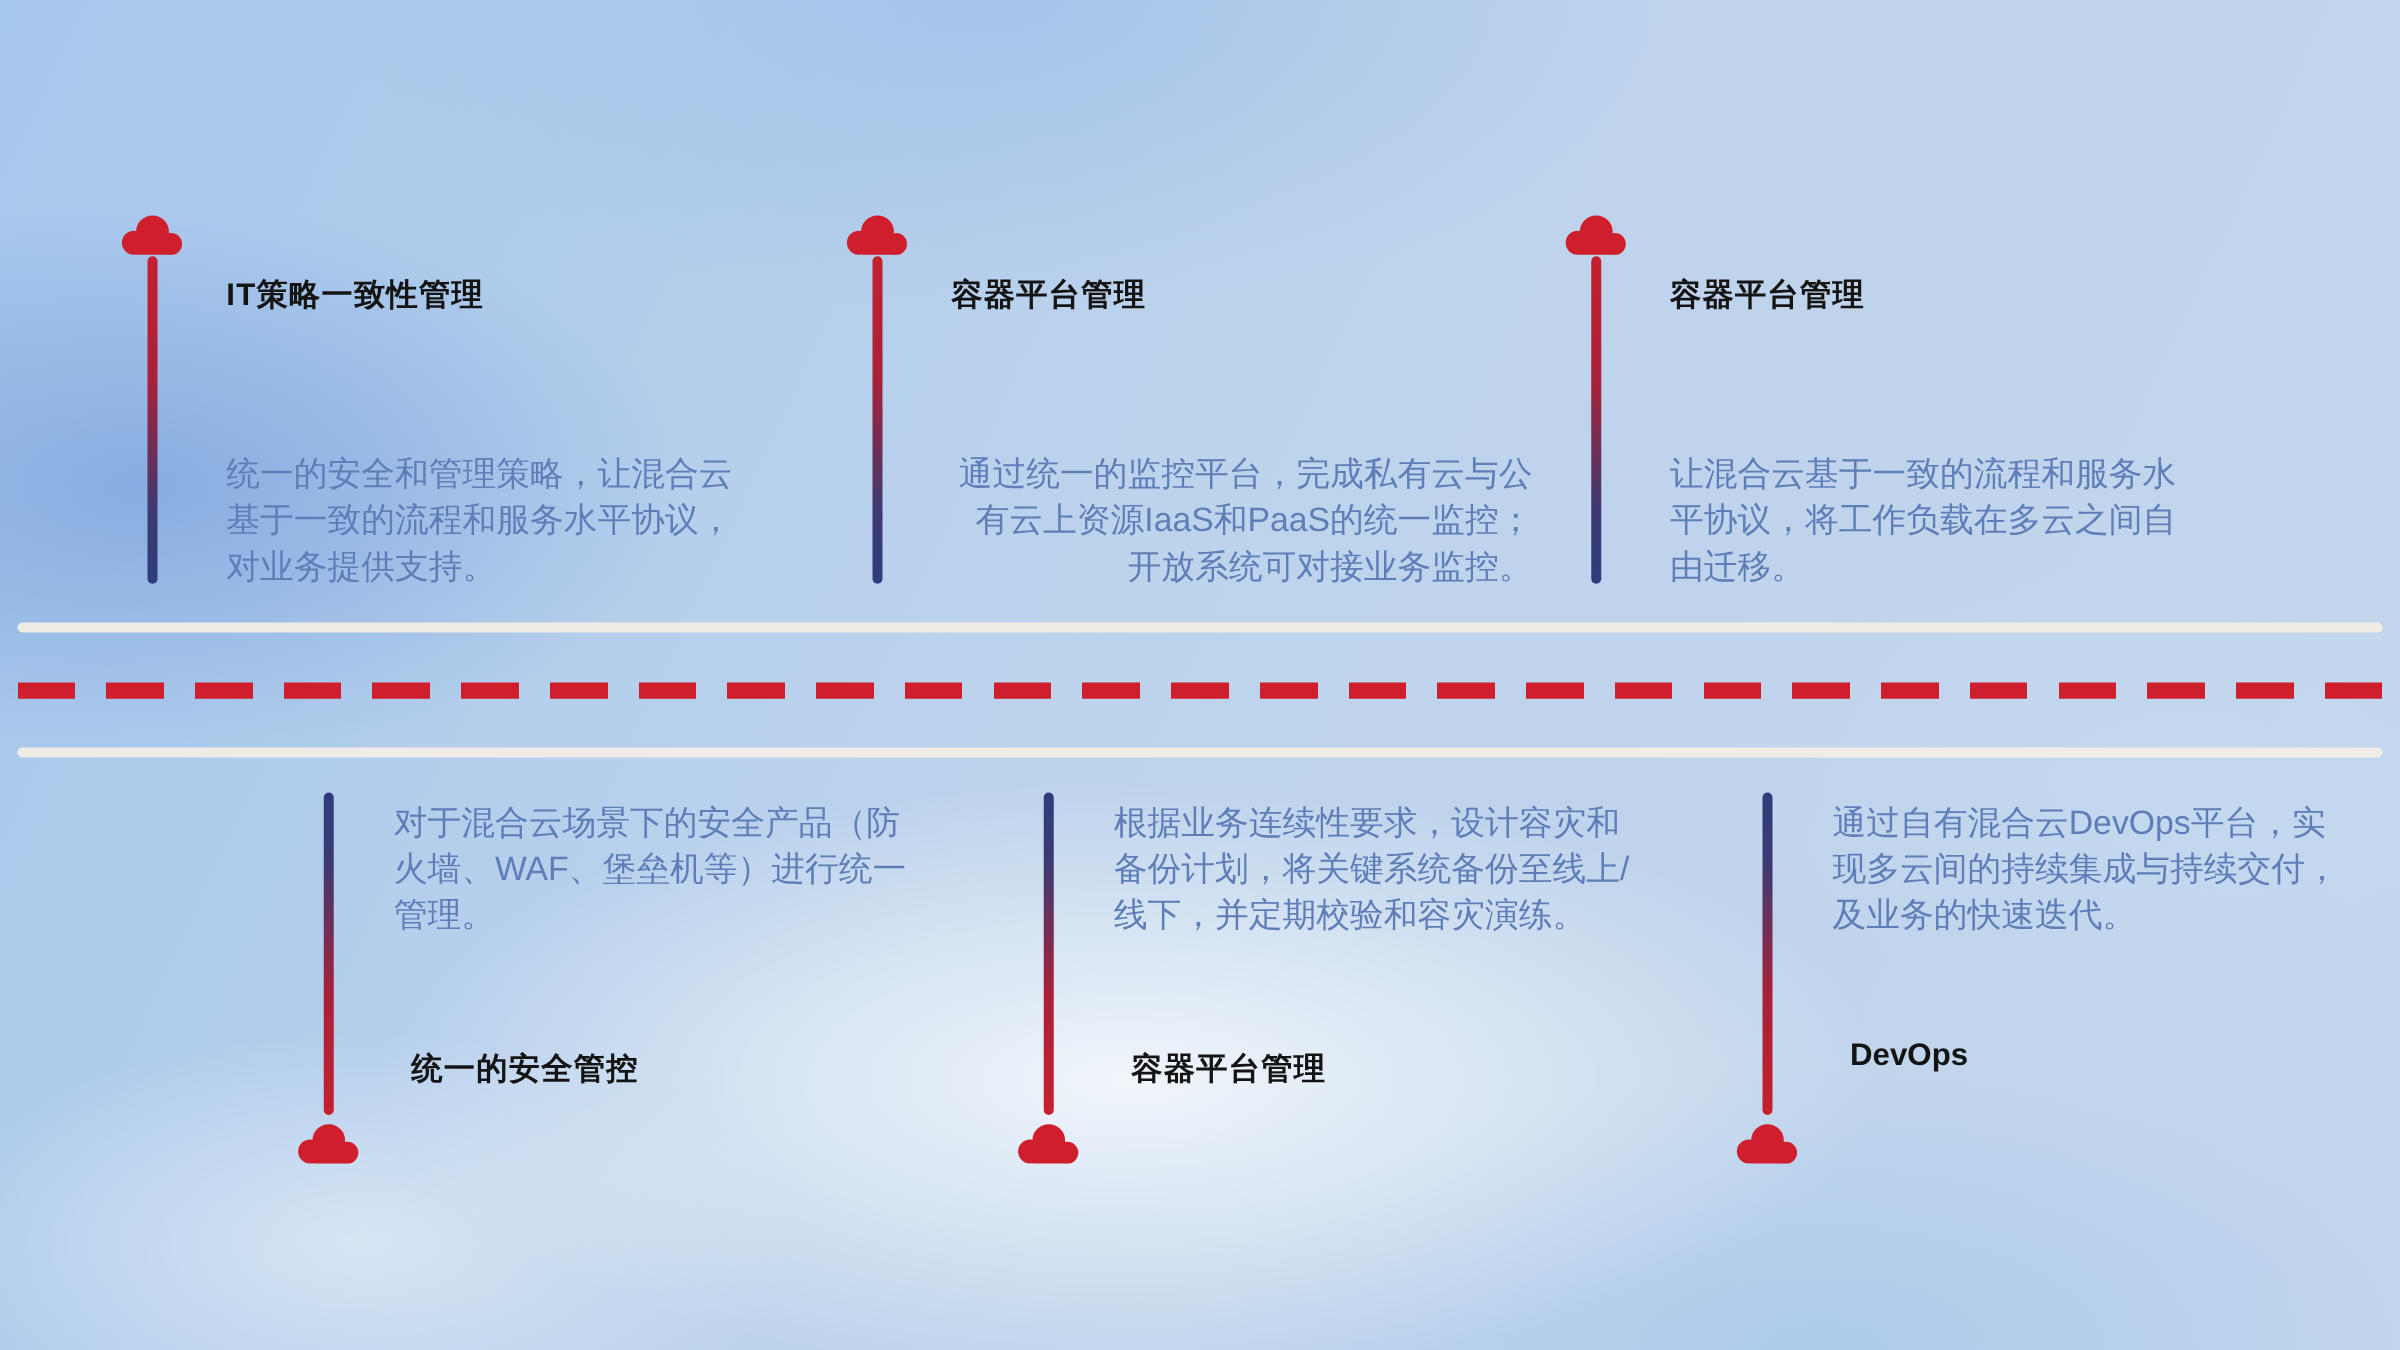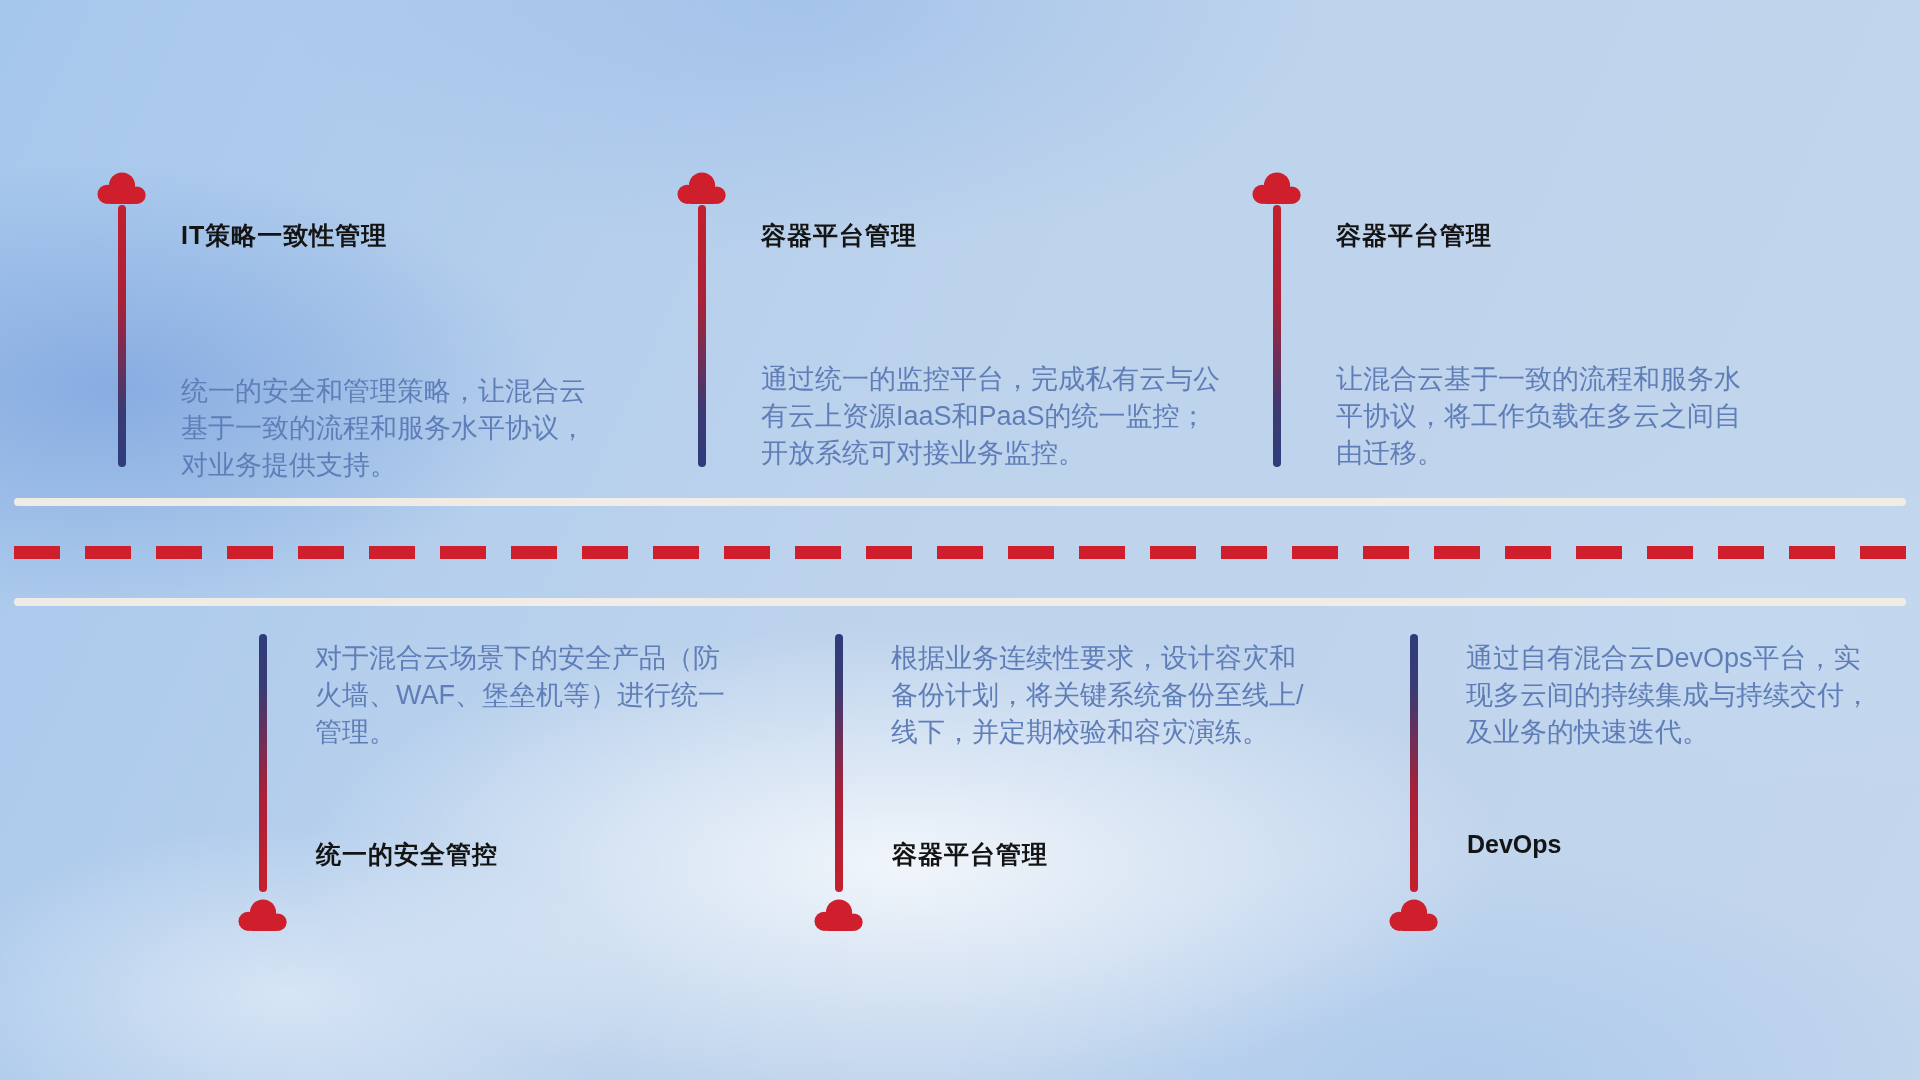--- a/index.html
+++ b/index.html
@@ -54,29 +54,29 @@
   .topic-top { top: 169px; height: 300px; }
   .topic-top .cloud { left: 0; top: 0; }
   .topic-top .stick { left: 24px; top: 36px; height: 262px; }
   .topic-top .title { left: 87px; top: 50px; }
   .topic-top .desc  { left: 87px; top: 192px; }
 
   
   .topic-bottom { top: 634px; height: 310px; }
   .topic-bottom .stick { left: 24px; top: 0; height: 258px; }
   .topic-bottom .cloud { left: 0; top: 262px; }
-  .topic-bottom .title { left: 81px; top: 204px; }
+  .topic-bottom .title { left: 94px; top: 204px; }
   .topic-bottom .desc  { left: 80px; top: 6px; }
 
   
   .t1 { left: 94px; }
   .t2 { left: 674px; }
   .t3 { left: 1249px; }
-  .t1 .desc { width: 415px; margin-top: 12px; }
-  .t2 .desc { width: 465px; }
+  .t1 .desc { width: 415px; }
+  .t2 .desc { width: 465px; text-align: right; }
   .t3 .desc { width: 425px; }
 
   .t4 { left: 235px; }
   .t5 { left: 811px; }
   .t6 { left: 1386px; }
   .t4 .desc { width: 420px; }
   .t5 .desc { width: 420px; }
   .t6 .desc { width: 410px; }
   .t6 .title { top: 196px; letter-spacing: 0; }
 

